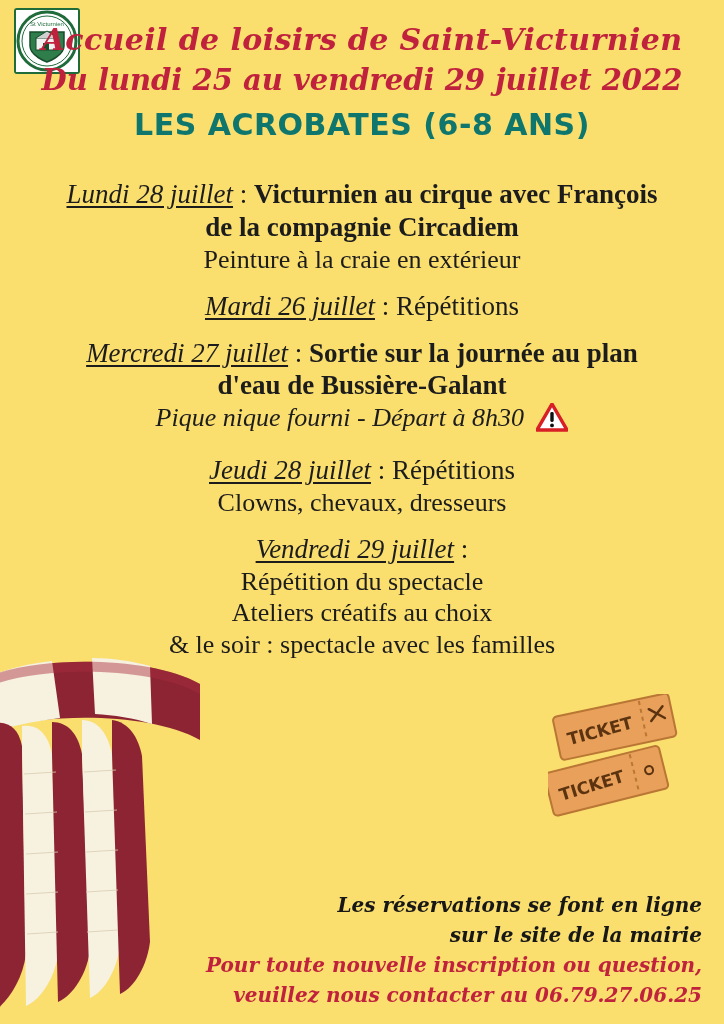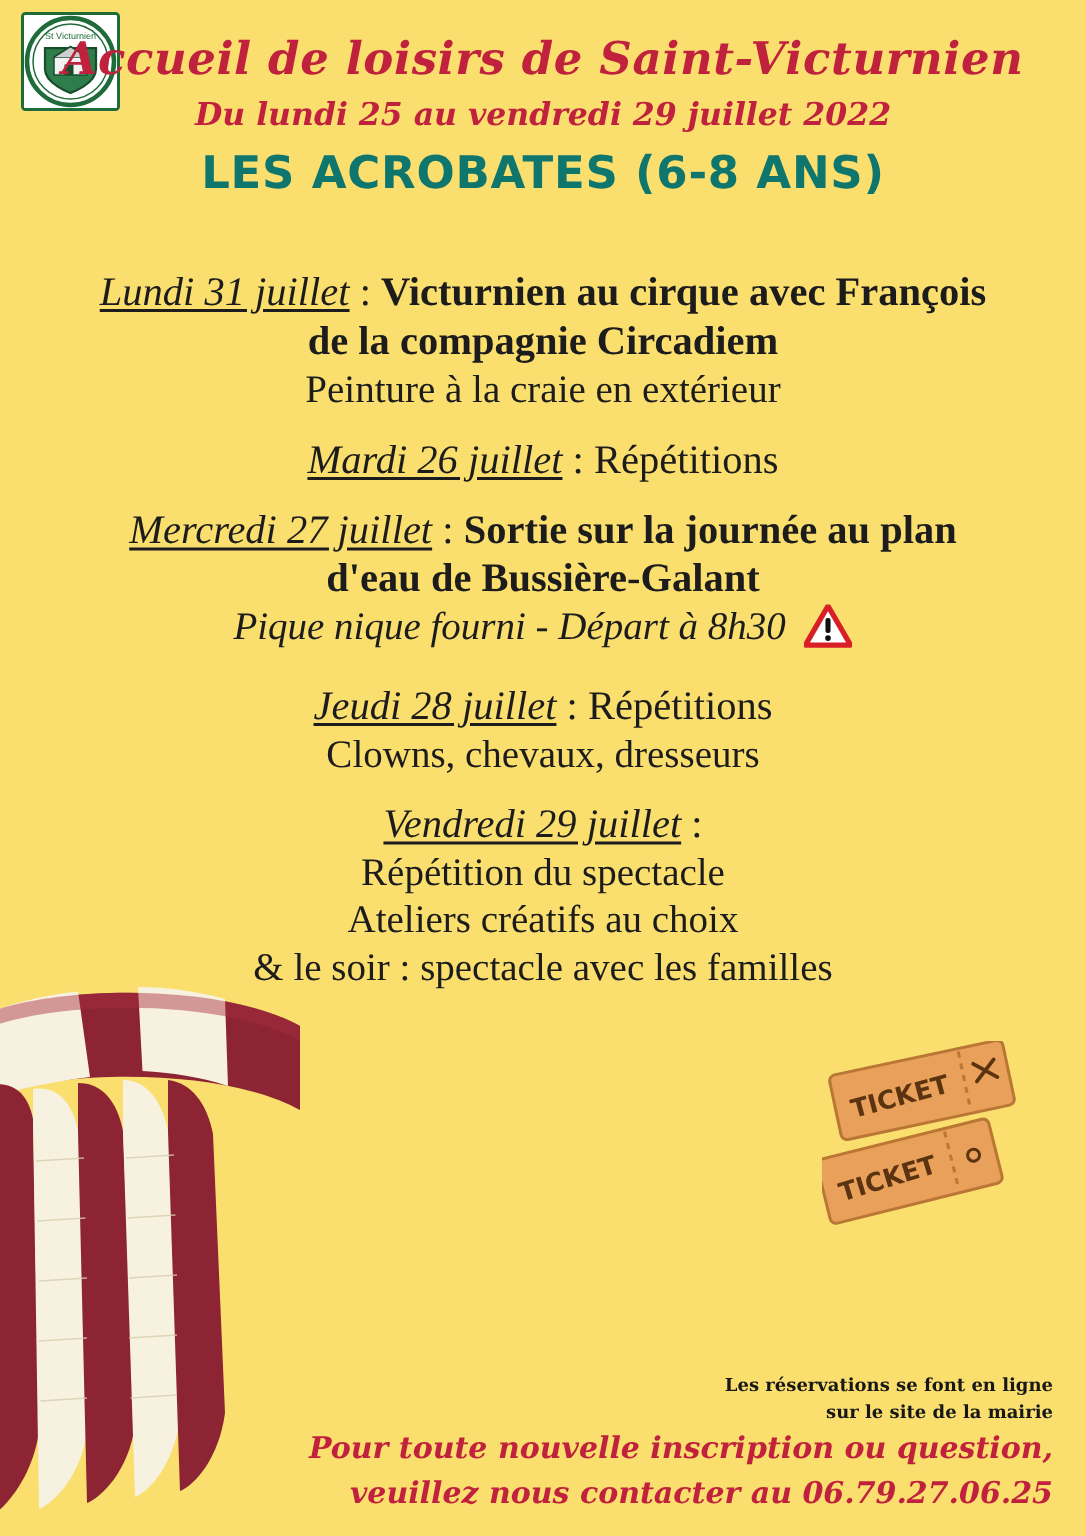--- a/index.html
+++ b/index.html
@@ -42,21 +42,21 @@
     color: #c0213c;
     font-size: 30px;
     letter-spacing: .4px;
     white-space: nowrap;
   }
   .title-2 {
     font-family: "DejaVu Serif", serif;
     font-style: italic;
     font-weight: bold;
     color: #c0213c;
-    font-size: 21px;
+    font-size: 29px;
     margin-top: 6px;
     white-space: nowrap;
     text-align: center;
   }
   .title-3 {
     font-family: "DejaVu Sans", sans-serif;
     font-weight: bold;
     color: #0f766e;
     font-size: 30px;
     margin-top: 10px;
@@ -118,23 +118,24 @@
   
   .footer {
     position: absolute;
     right: 22px;
     bottom: 14px;
     text-align: right;
     width: 540px;
   }
   .foot-dark {
     font-family: "DejaVu Serif", serif;
+    font-style: italic;
     font-weight: bold;
     color: #171717;
-    font-size: 12px;
+    font-size: 20px;
     line-height: 1.5;
     white-space: nowrap;
   }
   .foot-red {
     font-family: "DejaVu Serif", serif;
     font-style: italic;
     font-weight: bold;
     color: #c0213c;
     font-size: 20px;
     line-height: 1.5;
@@ -161,21 +162,21 @@
 <div class="header">
   <div class="title-1">Accueil de loisirs de Saint-Victurnien</div>
   <div class="title-2">Du lundi 25 au vendredi 29 juillet 2022</div>
   <div class="title-3">LES ACROBATES (6-8 ANS)</div>
 </div>
 
 <div class="content">
 
   <div class="block">
     <p class="line">
-      <span class="day">Lundi 31 juillet</span><span> : </span><span class="strong">Victurnien au cirque avec François</span>
+      <span class="day">Lundi 28 juillet</span><span> : </span><span class="strong">Victurnien au cirque avec François</span>
     </p>
     <p class="line strong">de la compagnie Circadiem</p>
     <p class="line sub">Peinture à la craie en extérieur</p>
   </div>
 
   <div class="block">
     <p class="line">
       <span class="day">Mardi 26 juillet</span><span> : </span><span>Répétitions</span>
     </p>
   </div>

